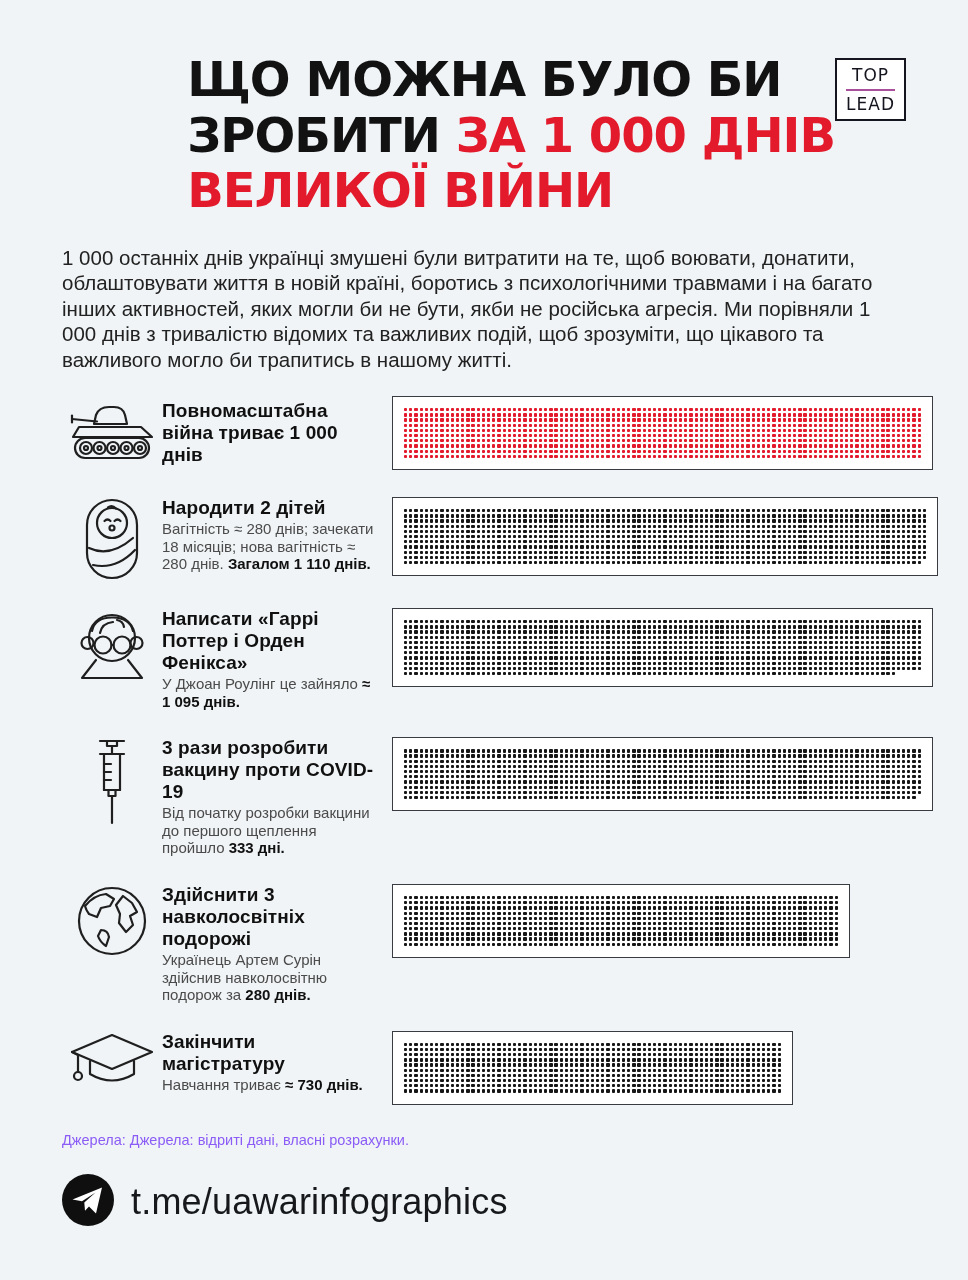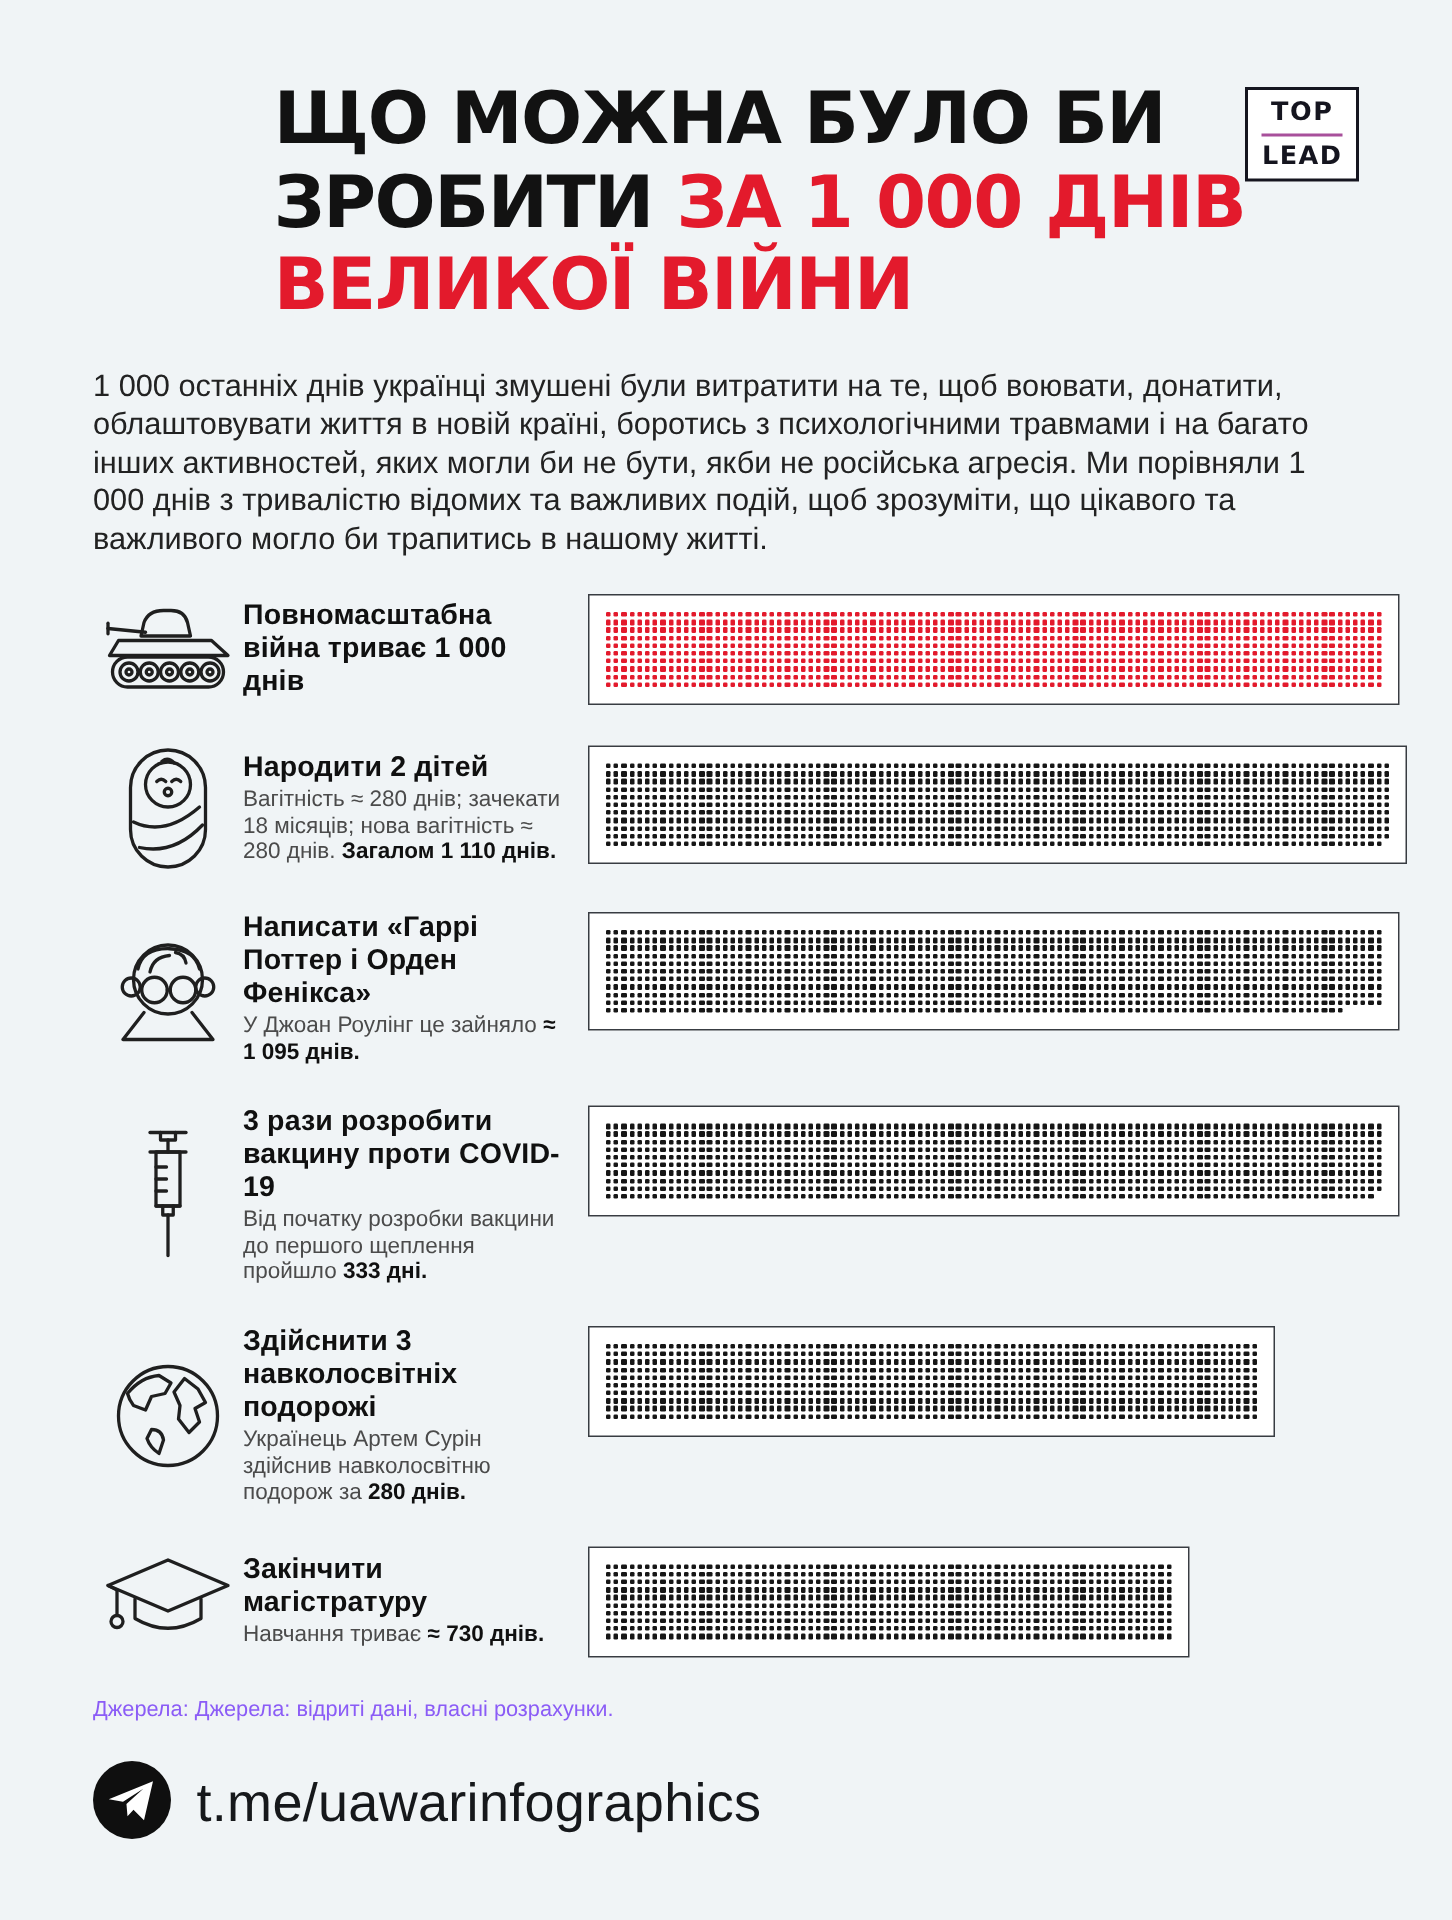--- a/index.html
+++ b/index.html
@@ -15,35 +15,35 @@
   .header{display:flex;justify-content:flex-end;align-items:flex-start;}
   .title{
     font-family:"DejaVu Sans", sans-serif;
     font-weight:bold;font-size:48px;line-height:1.16;
     letter-spacing:-1px;color:#121212;margin:0;white-space:nowrap;
   }
   .title .red{color:var(--red);}
   .logo{
     border:2px solid #15151f;background:#fff;
     padding:7px 9px 6px 9px;text-align:center;
-    font-family:"DejaVu Sans", sans-serif;font-weight:bold;
+    font-family:"DejaVu Sans", sans-serif;font-weight:normal;
     font-size:17px;letter-spacing:1px;color:#15151f;line-height:1;
     margin-top:6px;
   }
   .logo-line{height:2px;margin:5px 0;background:var(--logo-line);}
 
   
   .intro{
     margin:26px 0 0 0;max-width:852px;
     font-size:20.5px;line-height:1.24;color:#222;
   }
 
   
   .rows{margin-top:24px;}
-  .row{display:flex;align-items:center;margin-bottom:27px;}
+  .row{display:flex;align-items:flex-start;margin-bottom:27px;}
   .row.centered{align-items:center;}
   .icon-cell{width:100px;flex:none;display:flex;justify-content:center;align-items:center;}
   .icon-cell svg{display:block;}
   .text-cell{width:218px;flex:none;margin-right:12px;}
   .item-title{
     font-weight:bold;font-size:19px;line-height:1.16;color:#101010;
     letter-spacing:0.1px;
   }
   .item-desc{font-size:15px;line-height:1.17;color:#4b4b4b;margin-top:1px;}
   .item-desc b{color:#101010;}

